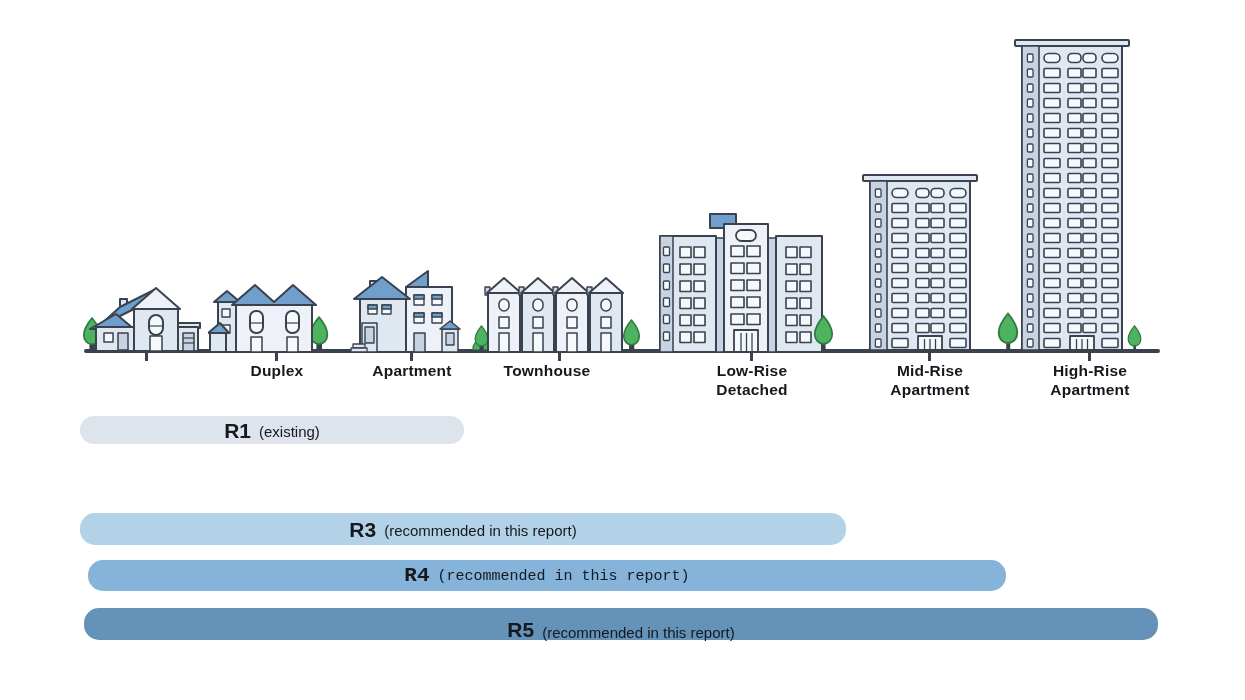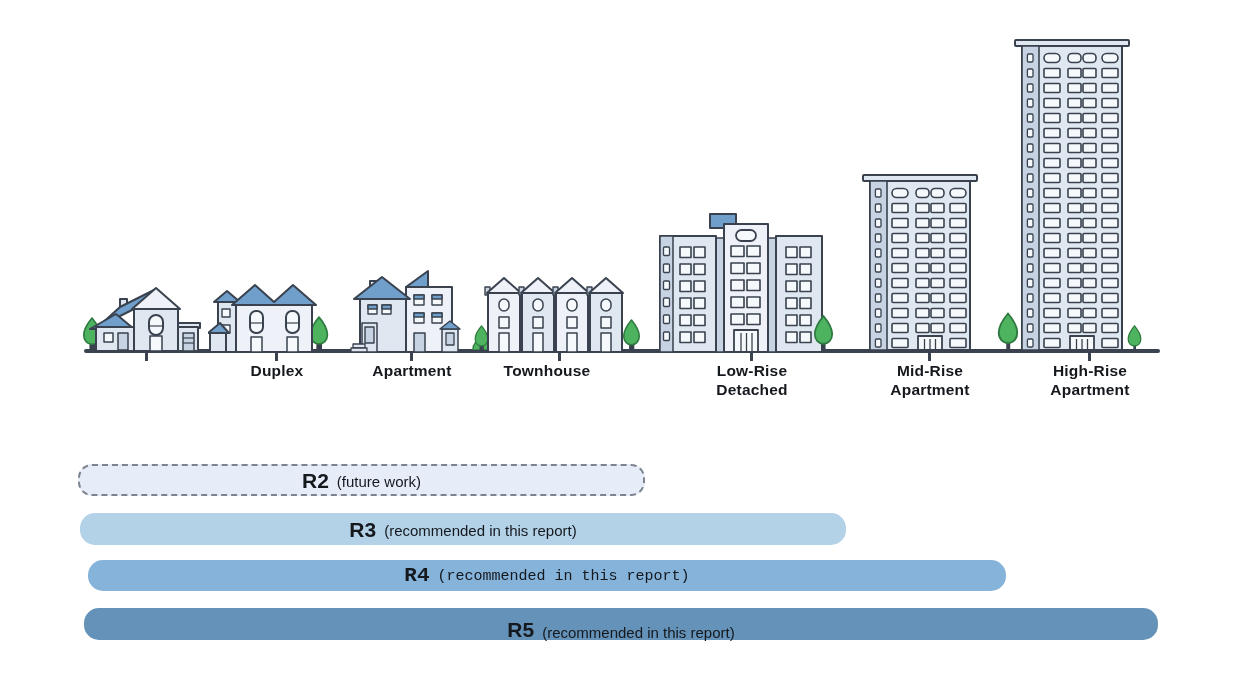--- a/index.html
+++ b/index.html
@@ -434,23 +434,23 @@
   <div class="blabel bl2">Duplex</div>
   <div class="blabel bl3">Apartment</div>
   <div class="blabel bl4">Townhouse</div>
   <div class="blabel bl5">Low-Rise
 Detached</div>
   <div class="blabel bl6">Mid-Rise
 Apartment</div>
   <div class="blabel bl7">High-Rise
 Apartment</div>
 
-  <div class="zone zone-r2">
-    <span class="zcode">R2</span>
-    <span class="znote">(future work)</span>
+  <div class="zone zone-r1">
+    <span class="zcode">R1</span>
+    <span class="znote">(existing)</span>
   </div>
   <div class="zone zone-r3">
     <span class="zcode">R3</span>
     <span class="znote">(recommended in this report)</span>
   </div>
   <div class="zone zone-r4">
     <span class="zcode">R4</span>
     <span class="znote">(recommended in this report)</span>
   </div>
   <div class="zone zone-r5">

